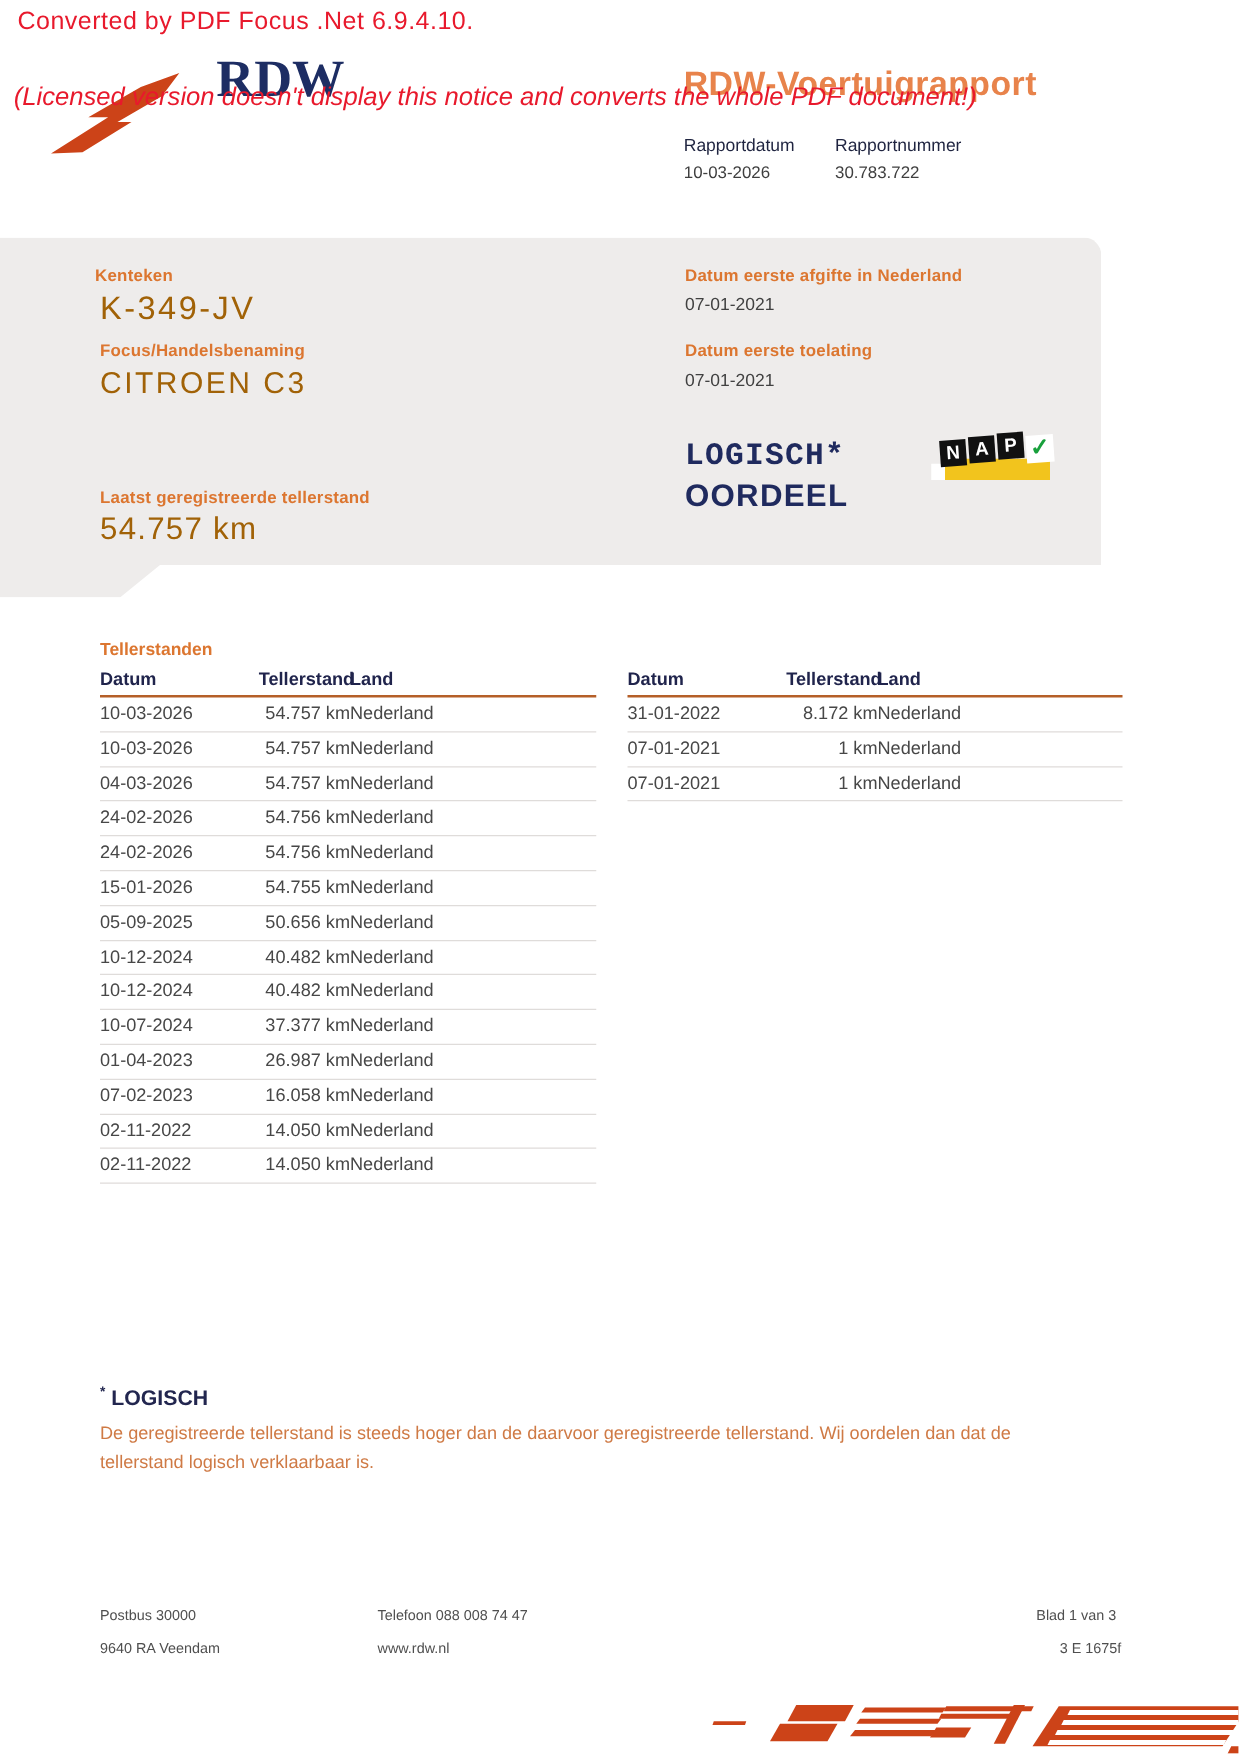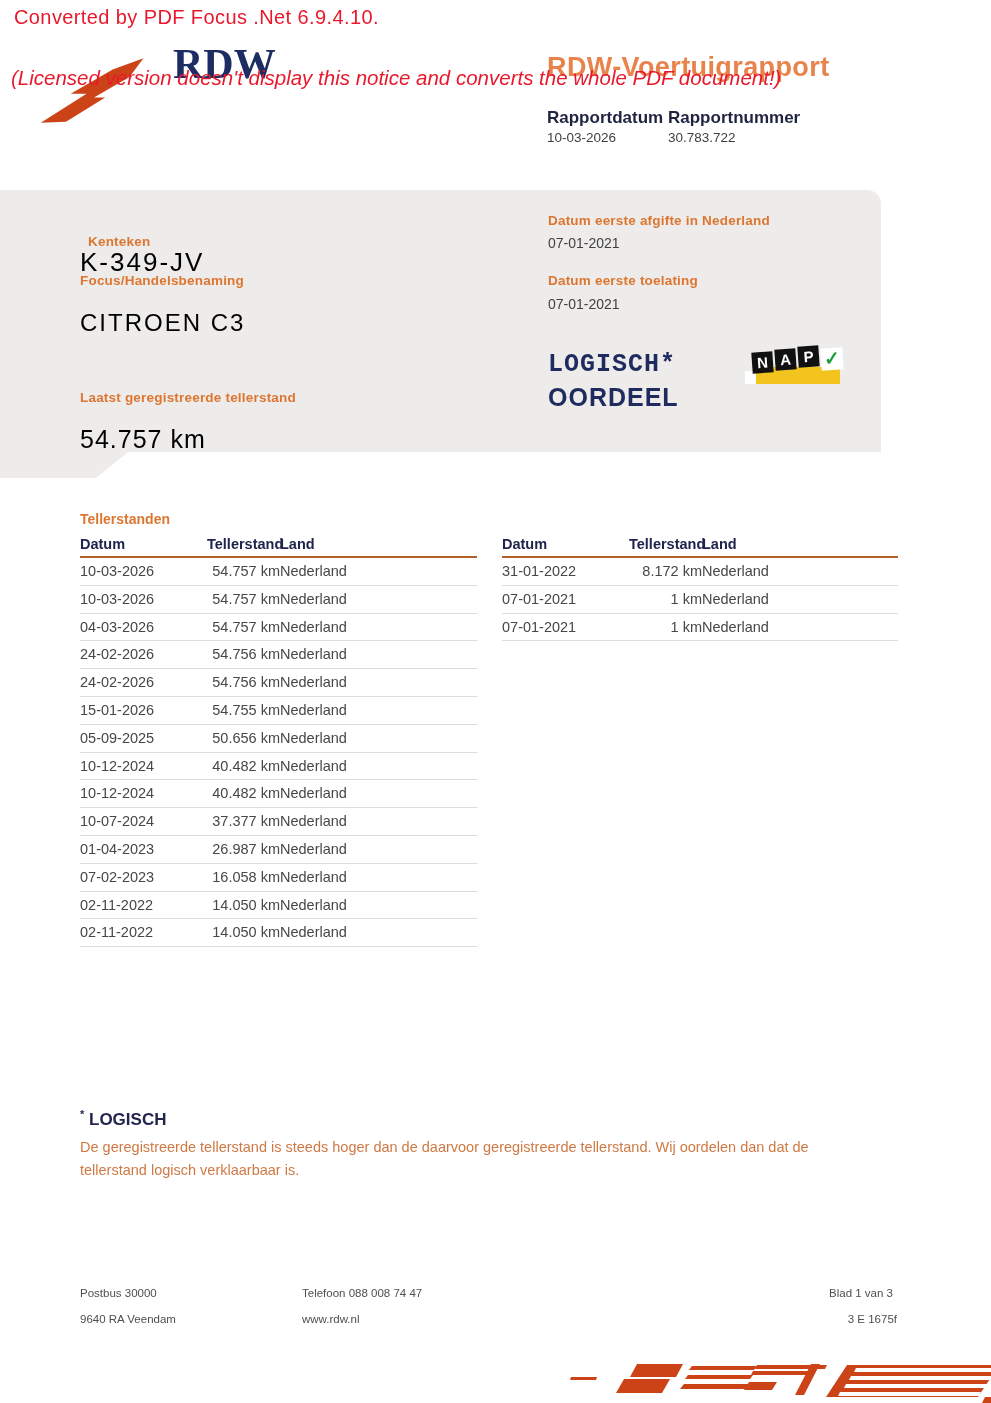--- a/index.html
+++ b/index.html
@@ -6,28 +6,28 @@
   #page{position:relative;width:991px;height:1403px;background:#ffffff;overflow:hidden;
         font-family:"Liberation Sans",sans-serif;}
   .abs{position:absolute;}
   
   .wm1{left:14px;top:6px;color:#e8192c;font-weight:normal;font-size:20px;letter-spacing:.4px;}
   .wm2{left:11px;top:66px;color:#e8192c;font-style:italic;font-size:20.5px;white-space:nowrap;z-index:6;}
   
   .rdw-word{left:173px;top:40px;font-family:"Liberation Serif",serif;font-weight:bold;
             font-size:42px;color:#1d2d63;z-index:5;}
   .doc-title{left:547px;top:52px;color:#e8834b;font-size:27px;font-weight:600;letter-spacing:.4px;z-index:4;}
-  .hdr-lbl{color:#1f2440;font-weight:bold;font-size:17px;}
+  .hdr-lbl{color:#1f2440;font-weight:normal;font-size:14px;}
   .hdr-val{color:#3f3f3f;font-size:13.5px;}
   
   .panel{left:0;top:190px;width:881px;height:288px;background:#eeeceb;
          border-top-right-radius:14px;
          clip-path:polygon(0 0,100% 0,100% 262px,128px 262px,96px 288px,0 288px);}
   .lbl-orange{color:#dc7630;font-weight:bold;font-size:13.5px;letter-spacing:.2px;}
-  .big-navy{color:#000000;font-size:26px;letter-spacing:2px;margin-top:16px;}
+  .big-navy{color:#a16207;font-size:26px;letter-spacing:2px;}
   .mid-gray{color:#414141;font-size:14px;}
   .oordeel{color:#1f2a5e;font-weight:bold;font-size:25px;letter-spacing:1px;}
   
   .nap{left:745px;top:155px;width:95px;height:42px;}
   .nap .bar{position:absolute;left:9px;top:22px;width:86px;height:17px;background:#f2c41d;}
   .nap .notch{position:absolute;left:0;top:26px;width:11px;height:13px;background:#ffffff;}
   .nap .tile{position:absolute;width:21px;height:21px;background:#111111;color:#ffffff;
              font-weight:bold;font-size:15px;text-align:center;line-height:21px;transform:rotate(-4deg);}
   .nap .chk{position:absolute;width:22px;height:22px;background:#ffffff;color:#18a03c;
             font-weight:900;font-size:19px;text-align:center;line-height:22px;transform:rotate(-4deg);}
@@ -64,21 +64,21 @@
     <polygon points="60,34 88,18 101,13 93,24 68,38" fill="#cc4318"></polygon>
   </svg>
 
   <div class="abs doc-title">RDW-Voertuigrapport</div>
   <div class="abs hdr-lbl" style="left:547px;top:108px;">Rapportdatum</div>
   <div class="abs hdr-lbl" style="left:668px;top:108px;">Rapportnummer</div>
   <div class="abs hdr-val" style="left:547px;top:130px;">10-03-2026</div>
   <div class="abs hdr-val" style="left:668px;top:130px;">30.783.722</div>
 
   <div class="abs panel">
-    <div class="abs lbl-orange" style="left:88px;top:23px;margin-top:21px;">Kenteken</div>
+    <div class="abs lbl-orange" style="left:76px;top:23px;">Kenteken</div>
     <div class="abs big-navy" style="left:80px;top:41px;">K-349-JV</div>
     <div class="abs lbl-orange" style="left:80px;top:83px;">Focus/Handelsbenaming</div>
     <div class="abs big-navy" style="left:80px;top:103px;font-size:24px;">CITROEN C3</div>
     <div class="abs lbl-orange" style="left:80px;top:200px;">Laatst geregistreerde tellerstand</div>
     <div class="abs big-navy" style="left:80px;top:219px;font-size:25px;letter-spacing:1px;">54.757 km</div>
 
     <div class="abs lbl-orange" style="left:548px;top:23px;text-align:right;">Datum eerste afgifte in Nederland</div>
     <div class="abs mid-gray" style="left:548px;top:45px;">07-01-2021</div>
     <div class="abs lbl-orange" style="left:548px;top:83px;">Datum eerste toelating</div>
     <div class="abs mid-gray" style="left:548px;top:106px;">07-01-2021</div>

